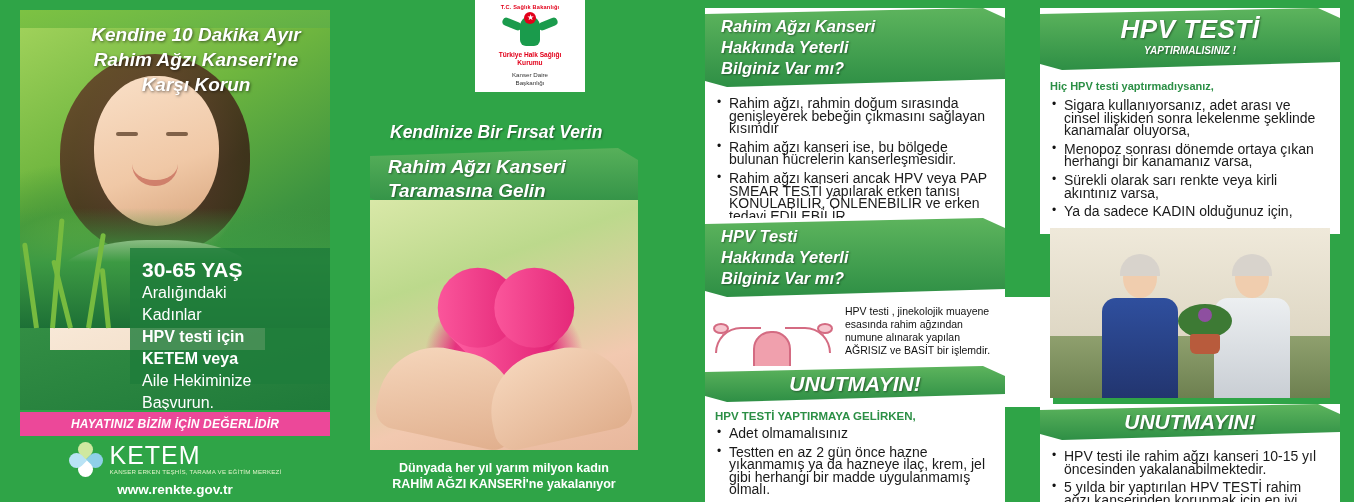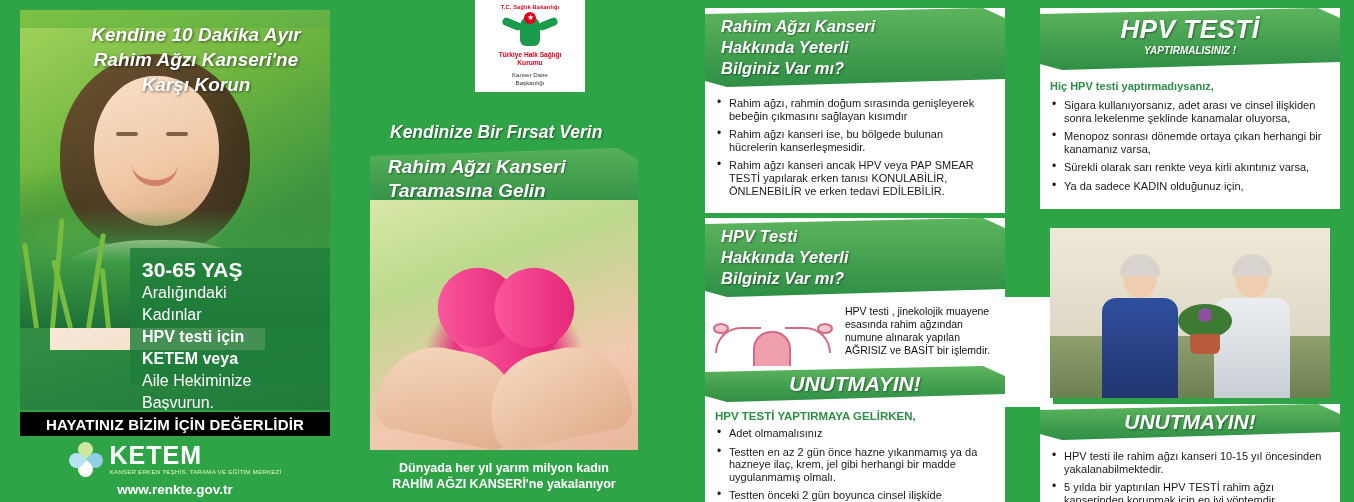--- a/index.html
+++ b/index.html
@@ -65,40 +65,40 @@
     position: absolute; left: 110px; top: 238px; width: 200px; height: 136px;
     background: rgba(31,124,58,.82);
     padding: 10px 12px;
     color: #fff;
   }
   .c1-block .big { font-size: 21px; font-weight: bold; line-height: 24px; }
   .c1-block .sub { font-size: 16px; line-height: 22px; }
   .c1-block .hl { color: #fff; font-weight: bold; }
   .c1-banner {
     position: absolute; left: 0; top: 402px; width: 310px; height: 24px;
-    background: #000000;
-    color: #fff; font-size: 15px; font-weight: bold; 
+    background: #ec4899;
+    color: #fff; font-size: 12px; font-weight: bold; font-style: italic;
     display: flex; align-items: center; justify-content: center;
     letter-spacing: .2px;
   }
   .c1-logo {
     position: absolute; left: 0; top: 432px; width: 310px; height: 60px;
     display: flex; flex-direction: column; align-items: center; justify-content: flex-start;
   }
   .ketem-row { display: flex; align-items: center; gap: 7px; }
   .ketem-mark { width: 34px; height: 34px; position: relative; }
   .ketem-mark i {
     position: absolute; display:block; border-radius: 50% 50% 50% 0;
     background: #fff; width: 15px; height: 15px;
   }
   .ketem-mark i:nth-child(1){ left:9px; top:0; transform: rotate(-45deg); background:#cfe8a0;}
   .ketem-mark i:nth-child(2){ left:19px; top:11px; transform: rotate(45deg); background:#8fd0e8;}
   .ketem-mark i:nth-child(3){ left:9px; top:20px; transform: rotate(135deg); background:#fff;}
   .ketem-mark i:nth-child(4){ left:0px; top:11px; transform: rotate(-135deg); background:#b9e3f5;}
-  .ketem-text .k1 { color:#fff; font-size: 25px; font-weight: bold; letter-spacing: 1px; line-height: 25px;}
+  .ketem-text .k1 { color:#fff; font-size: 25px; font-weight: normal; letter-spacing: 1px; line-height: 25px;}
   .ketem-text .k2 { color:#dff3c9; font-size: 6.2px; letter-spacing: .2px; }
   .c1-url { color:#fff; font-size: 13.5px; font-weight: bold; margin-top: 6px; }
 
   
   .col2 { position: absolute; left: 345px; top: 0; width: 300px; height: 502px; }
   .moh {
     position: absolute; left: 130px; top: 0; width: 110px; height: 92px;
     background: #fff; text-align: center; padding-top: 4px;
   }
   .moh .mtop { font-size: 5.6px; color: #e2001a; font-weight: bold; letter-spacing: .2px;}
@@ -173,21 +173,21 @@
     background: linear-gradient(180deg,#5db45d 0%, #2e8f45 100%);
     color:#fff; font-weight:bold; font-style: italic;
     text-shadow: 1px 1px 2px rgba(0,0,0,.4);
     padding: 8px 12px 8px 16px;
     clip-path: polygon(0 6px, calc(100% - 22px) 0, 100% 10px, 100% calc(100% - 8px), 22px 100%, 0 calc(100% - 6px));
   }
   .banner-head span { display:block; }
   ul.bul { list-style: none; }
   ul.bul li {
     position: relative; padding-left: 14px; margin-bottom: 6px;
-    font-size: 11px; line-height: 12.6px; color:#1a1a1a; text-align: left;
+    font-size: 14px; line-height: 12.6px; color:#1a1a1a; text-align: left;
   }
   ul.bul li:before {
     content:"•"; position:absolute; left: 2px; top:-1px; font-size: 12px; color:#111;
   }
   .white-box { background:#fff; padding: 10px 14px 10px 10px; }
   .c3-b1 { position:absolute; left:0; top:0; width: 300px; }
   .c3-b1 .banner-head { font-size: 16.5px; line-height: 21px; }
   .c3-b1 .white-box { width: 300px; min-height: 120px; }
   .c3-b2 { position:absolute; left:0; top: 210px; width: 300px; }
   .c3-b2 .banner-head { font-size: 16.5px; line-height: 21px; }

